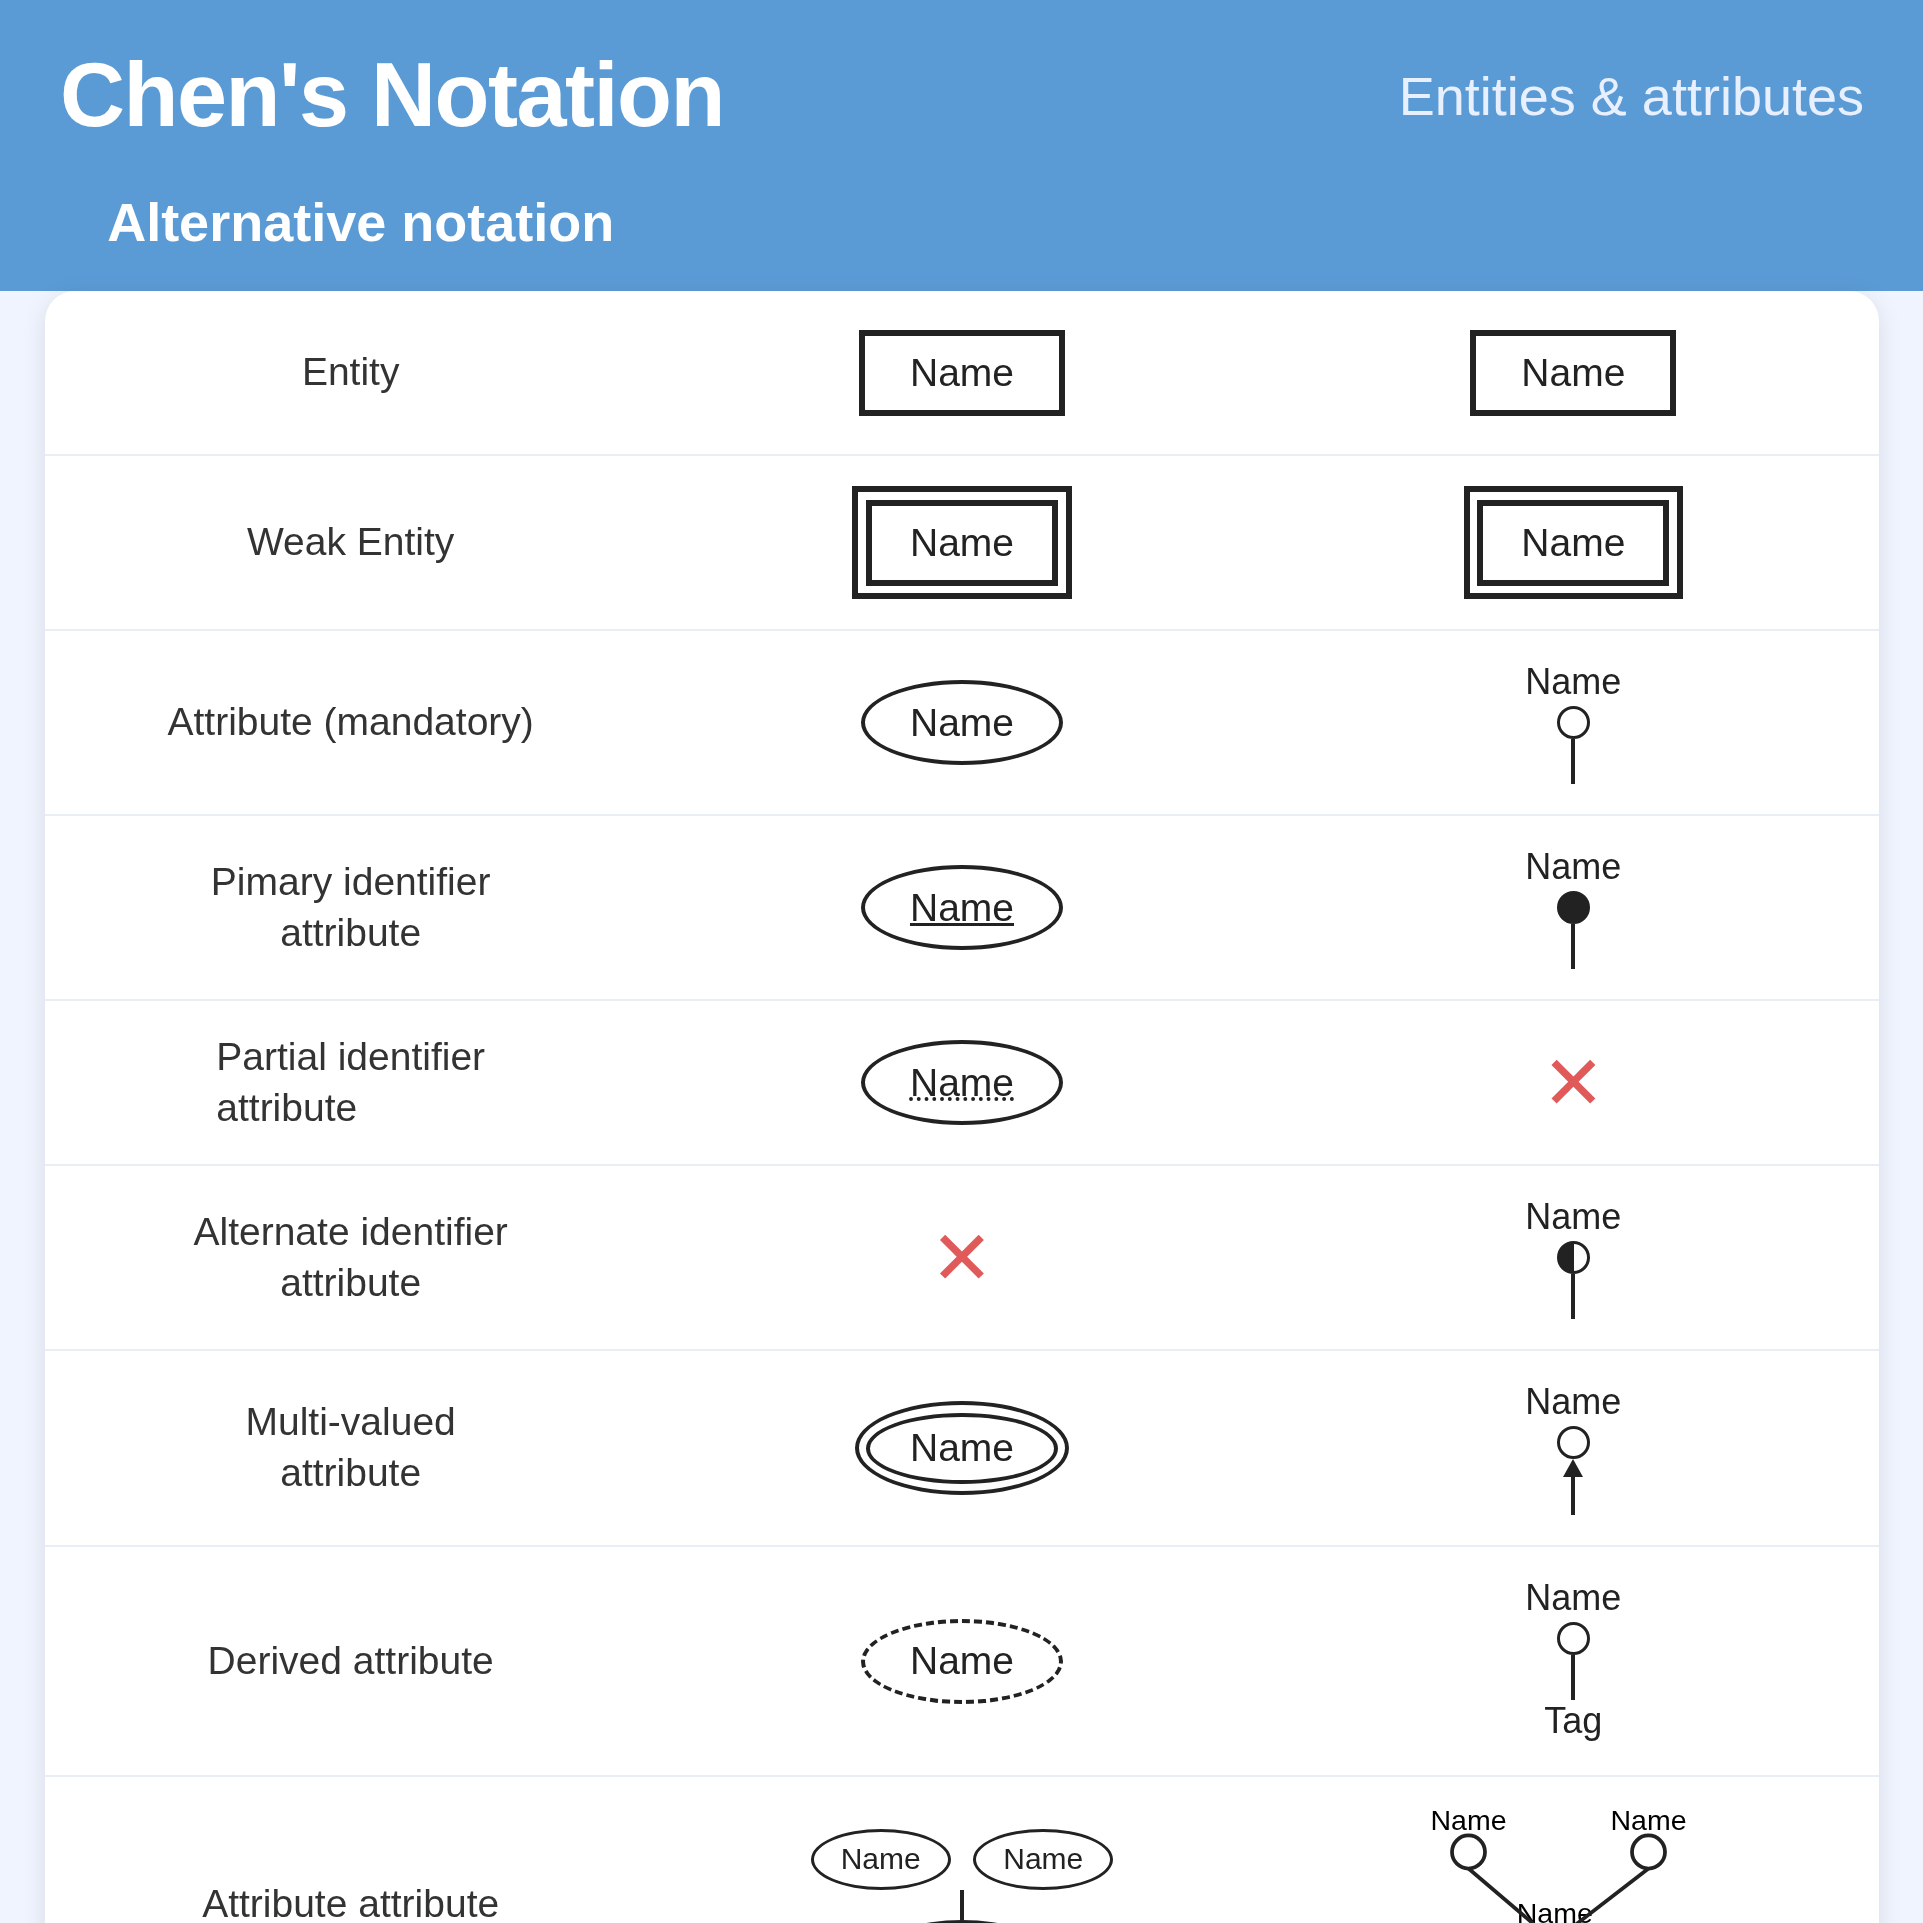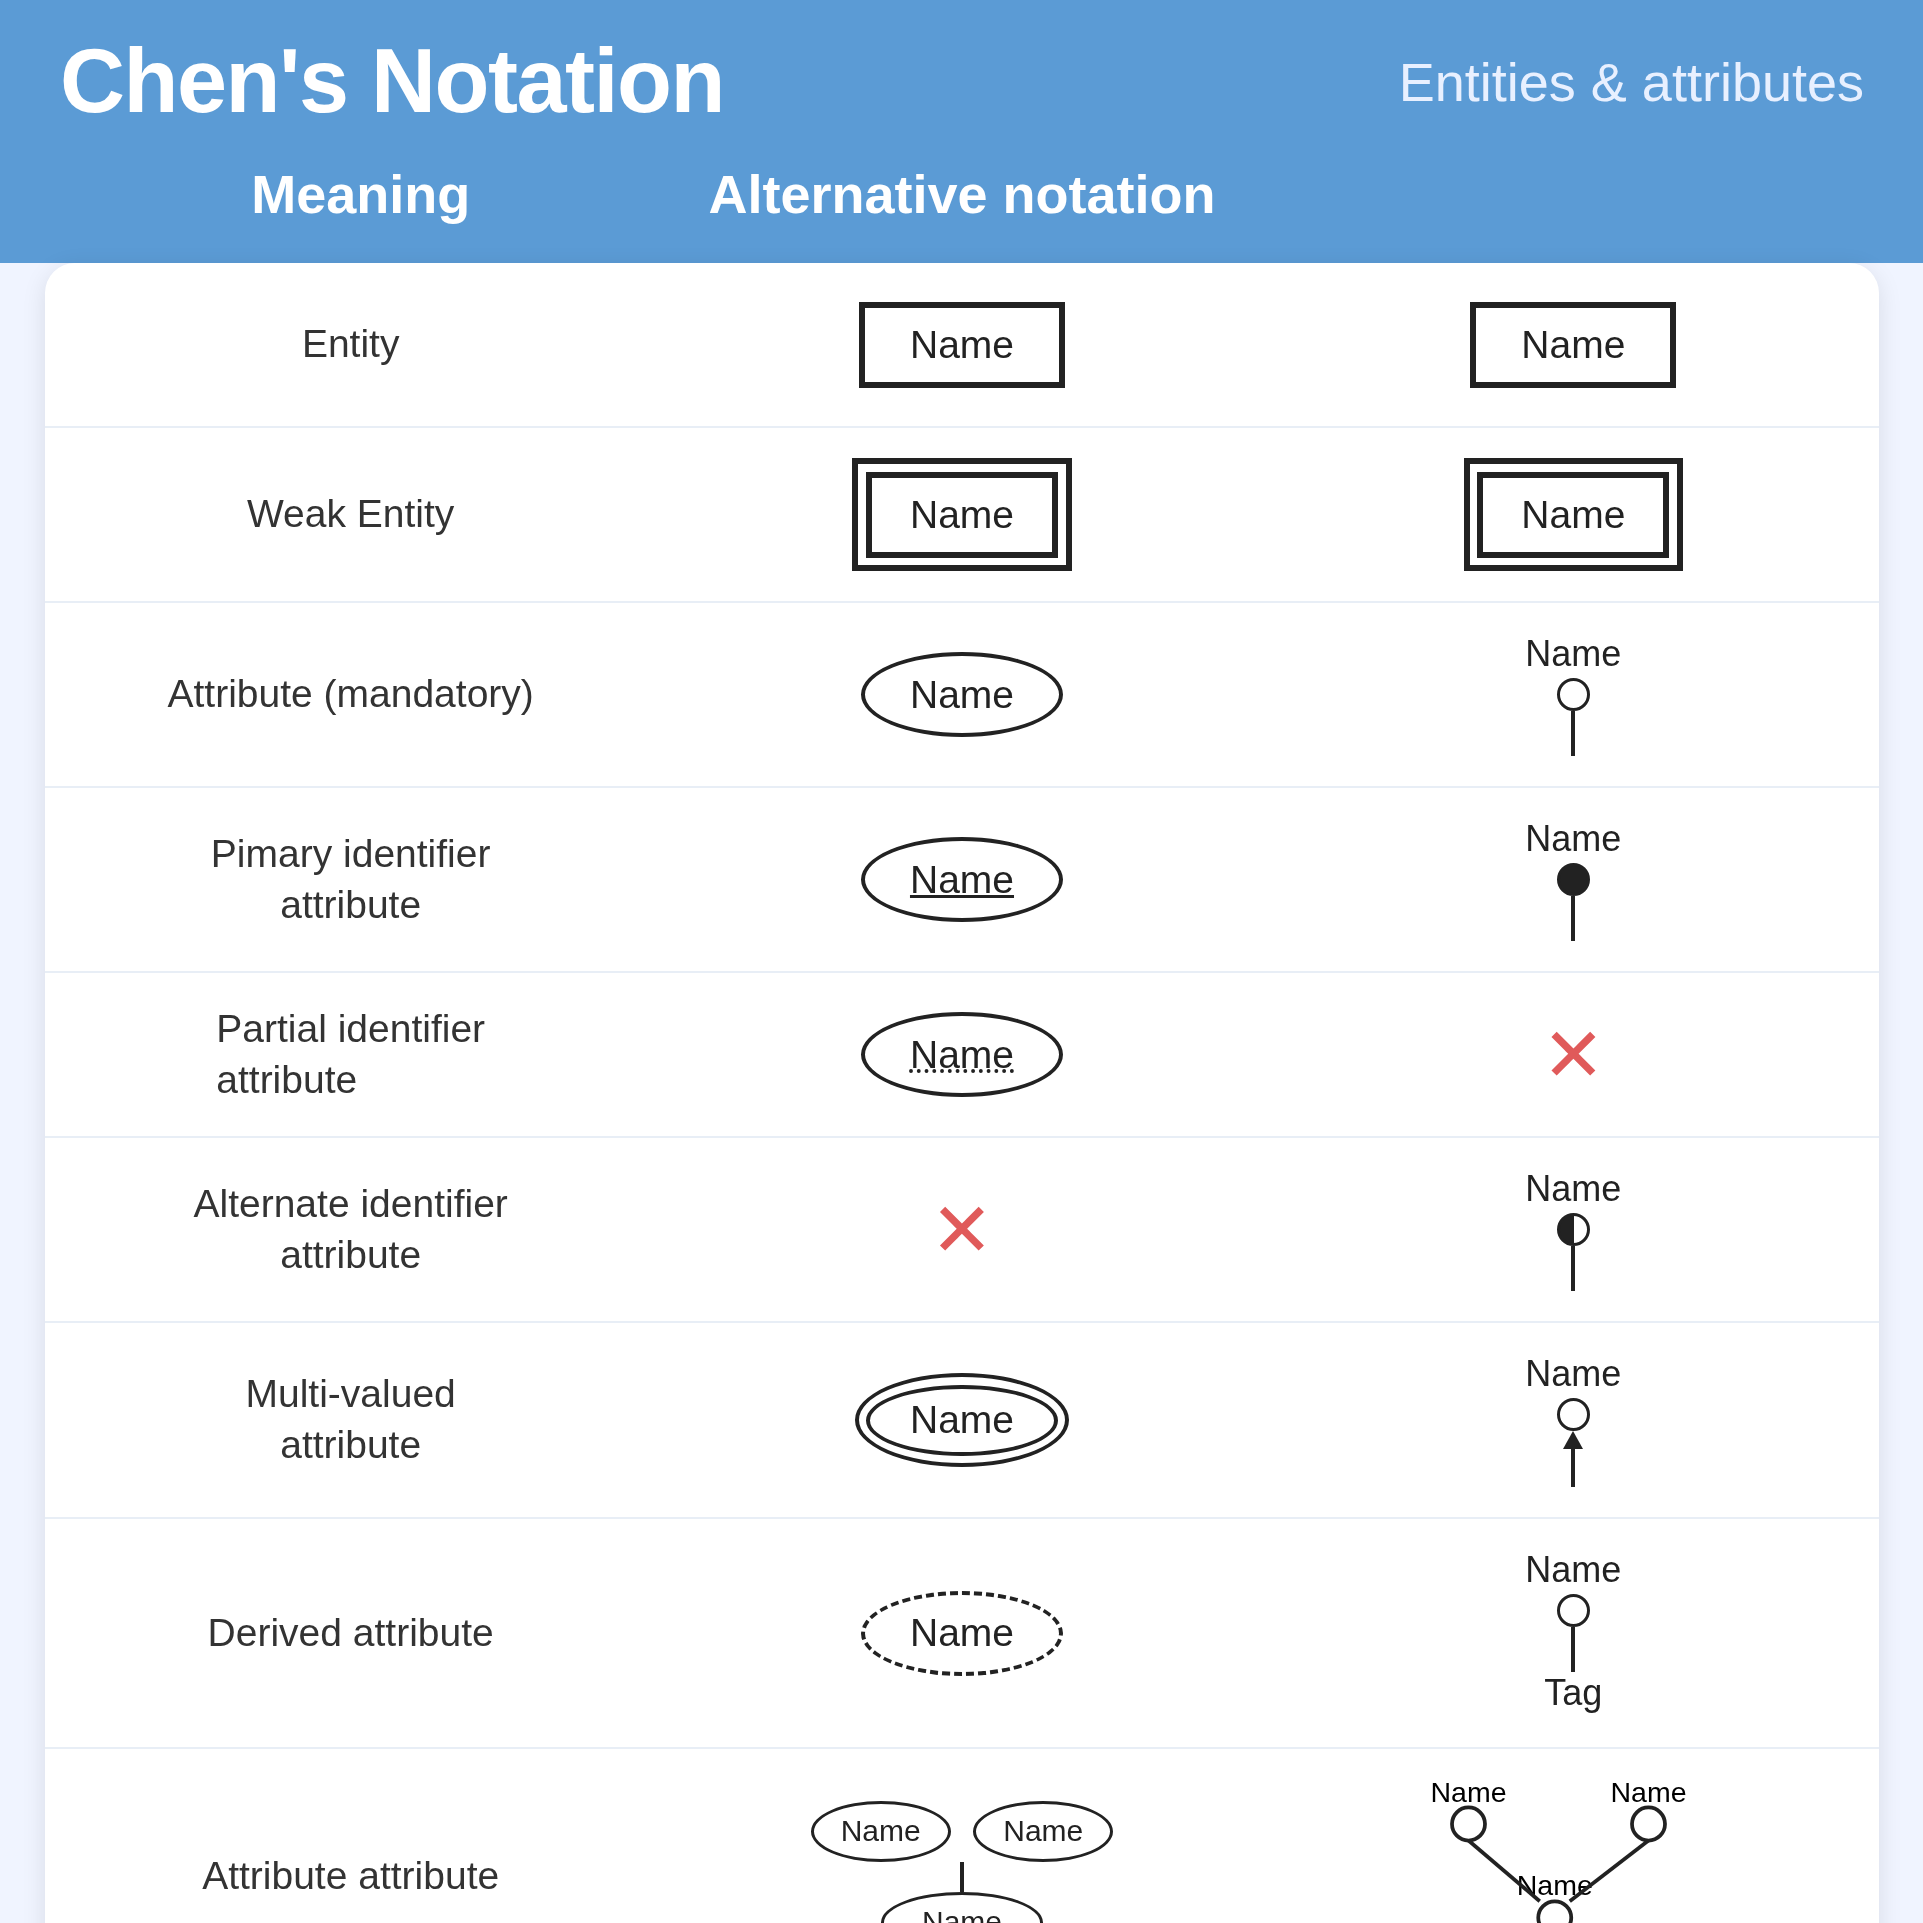--- a/index.html
+++ b/index.html
@@ -6,21 +6,21 @@
     body {
       font-family: 'Segoe UI', Arial, sans-serif;
       background: #f0f4ff;
       width: 1924px;
       height: 1924px;
       overflow: hidden;
     }
 
     .header {
       background: #5b9bd5;
-      padding: 30px 60px;
+      padding: 44px 60px;
       display: flex;
       align-items: center;
       justify-content: space-between;
       min-height: 120px;
     }
 
     .header-title {
       font-size: 90px;
       font-weight: 900;
       color: #fff;
@@ -276,21 +276,20 @@
   </style>
 </head>
 <body>
 
 <div class="header">
   <span class="header-title">Chen's Notation</span>
   <span class="header-subtitle">Entities &amp; attributes</span>
 </div>
 
 <div class="column-headers">
-  <div class="col-header">Meaning</div>
   <div class="col-header">Alternative notation</div>
 </div>
 
 <div class="table-container">
 
   <div class="table-row">
     <div class="cell">
       <span class="cell-meaning">Entity</span>
     </div>
     <div class="cell">

